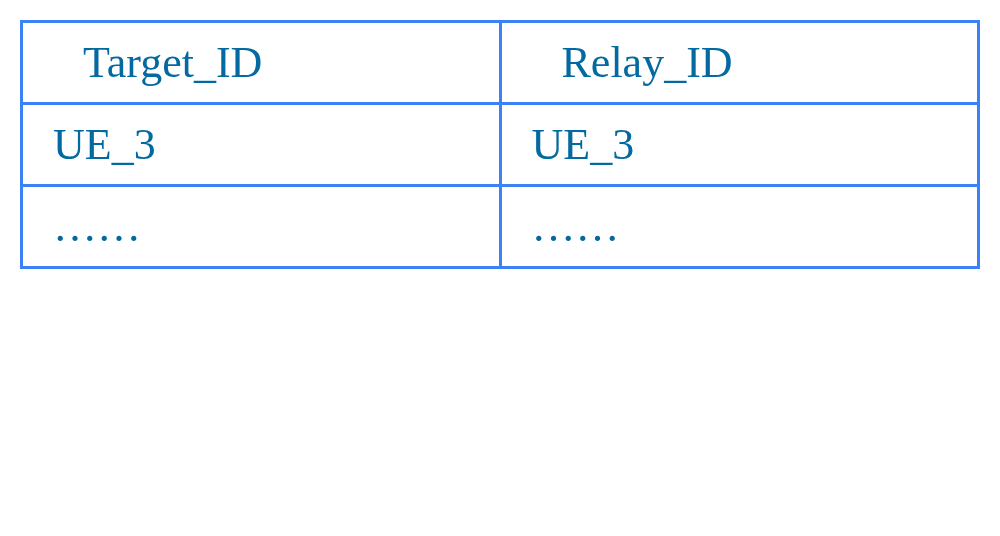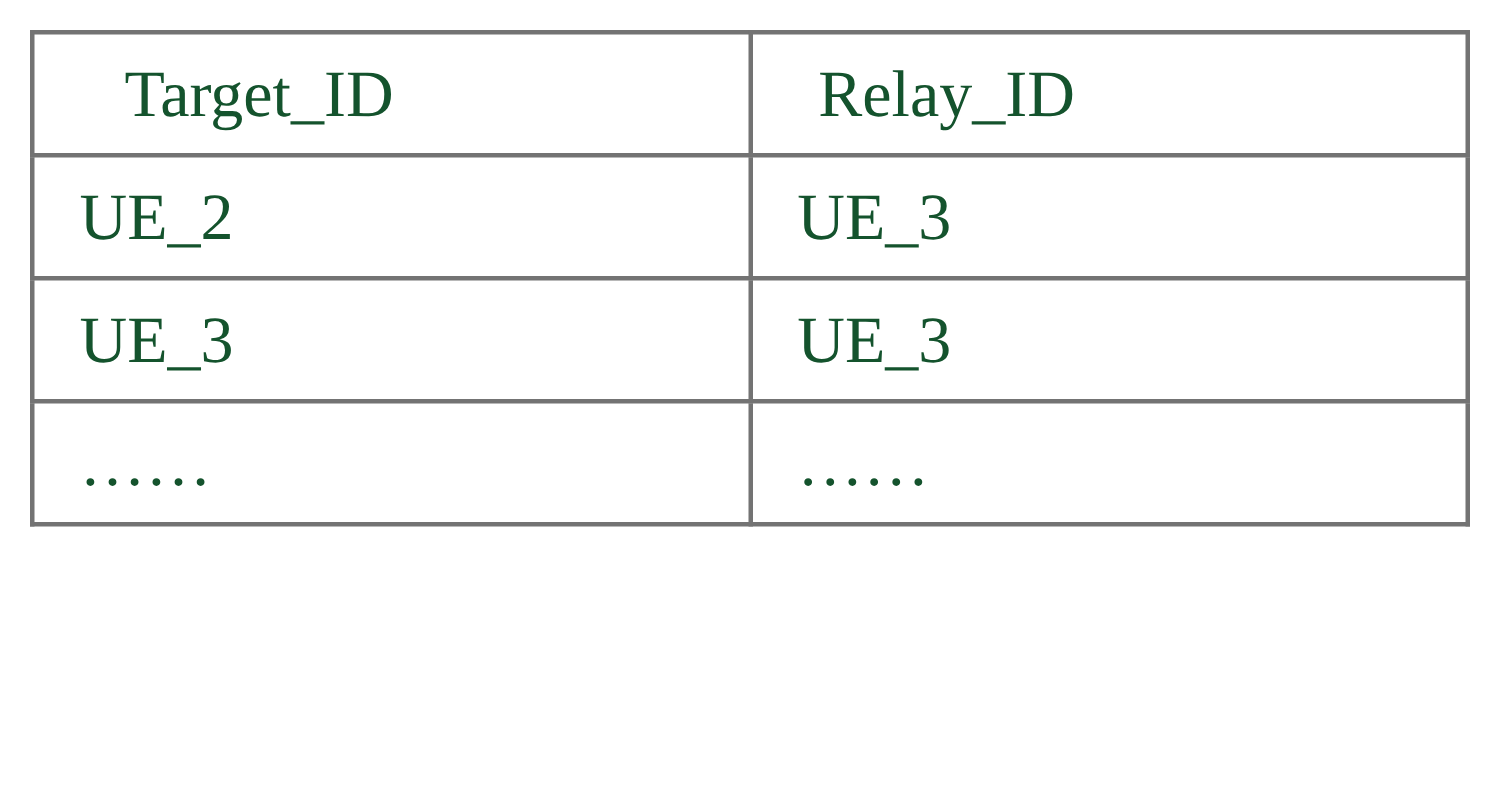--- a/index.html
+++ b/index.html
@@ -10,51 +10,47 @@
       width: 1000px;
       height: 536px;
       box-sizing: border-box;
     }
     table {
       border-collapse: collapse;
       width: 960px;
       table-layout: fixed;
     }
     td {
-      border: 3px solid #737373;
+      border: 3px solid #3b82f6;
       font-size: 44px;
-      color: #14532d;
+      color: #0369a1;
       height: 82px;
       vertical-align: middle;
       box-sizing: border-box;
     }
     tr:first-child td:first-child {
       padding-left: 60px;
     }
     tr:first-child td:last-child {
-      padding-left: 44px;
+      padding-left: 60px;
     }
     tr:not(:first-child) td {
       padding-left: 30px;
     }
   </style>
 </head>
 <body>
 
 <table>
   <tbody>
       <tr>
     <td>Target_ID</td>
     <td>Relay_ID</td>
   </tr>
   <tr>
-    <td>UE_2</td>
-    <td>UE_3</td>
-  </tr>
-  <tr>
     <td>UE_3</td>
     <td>UE_3</td>
   </tr>
   <tr>
     <td>……</td>
     <td>……</td>
   </tr>
 </tbody>
   </table>
 

